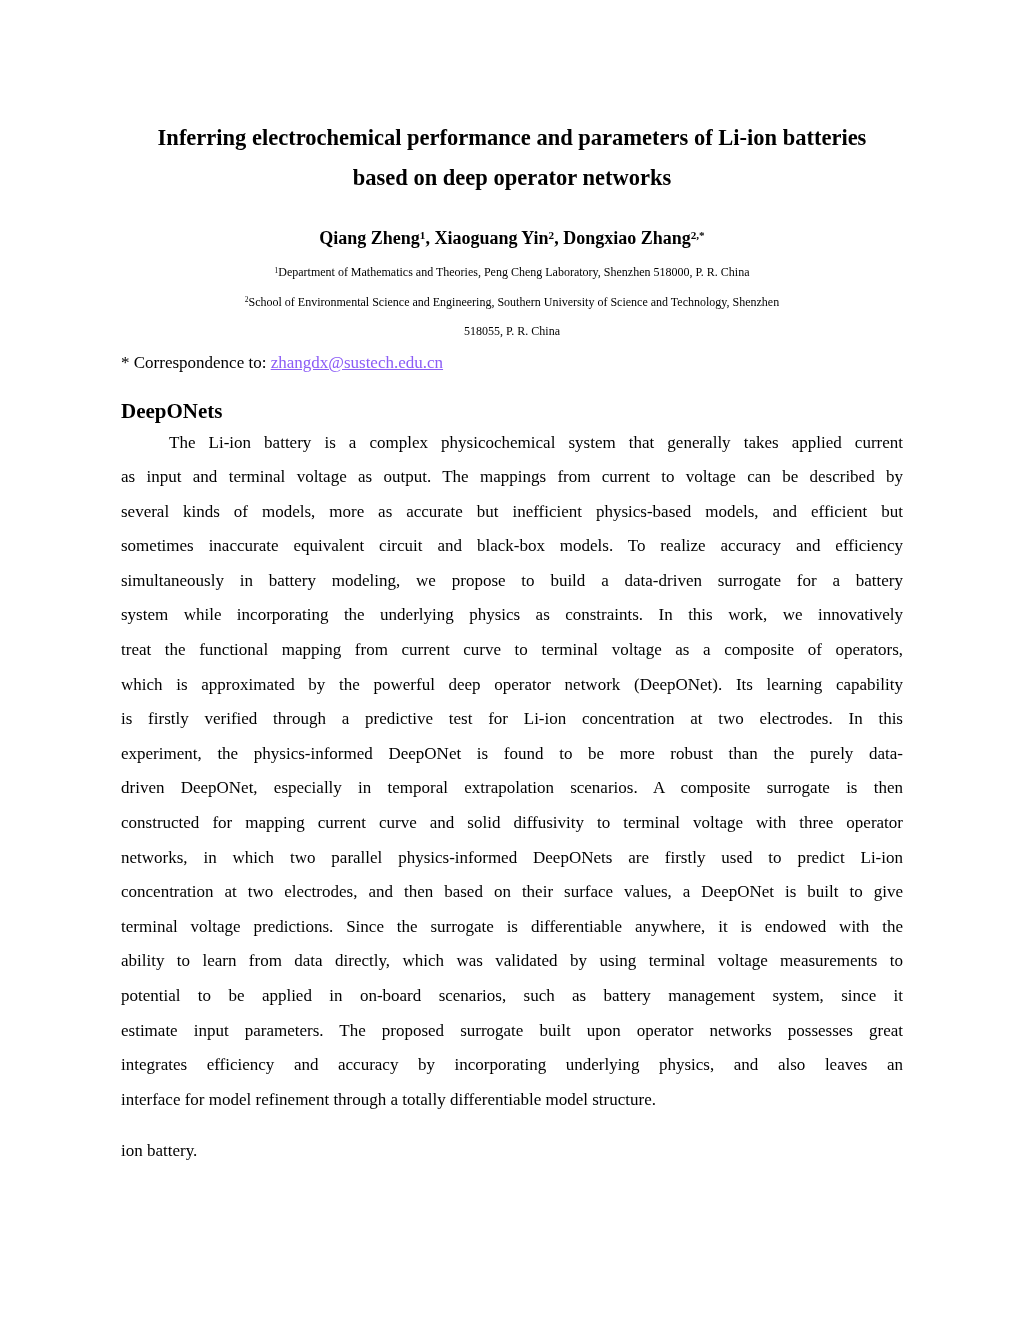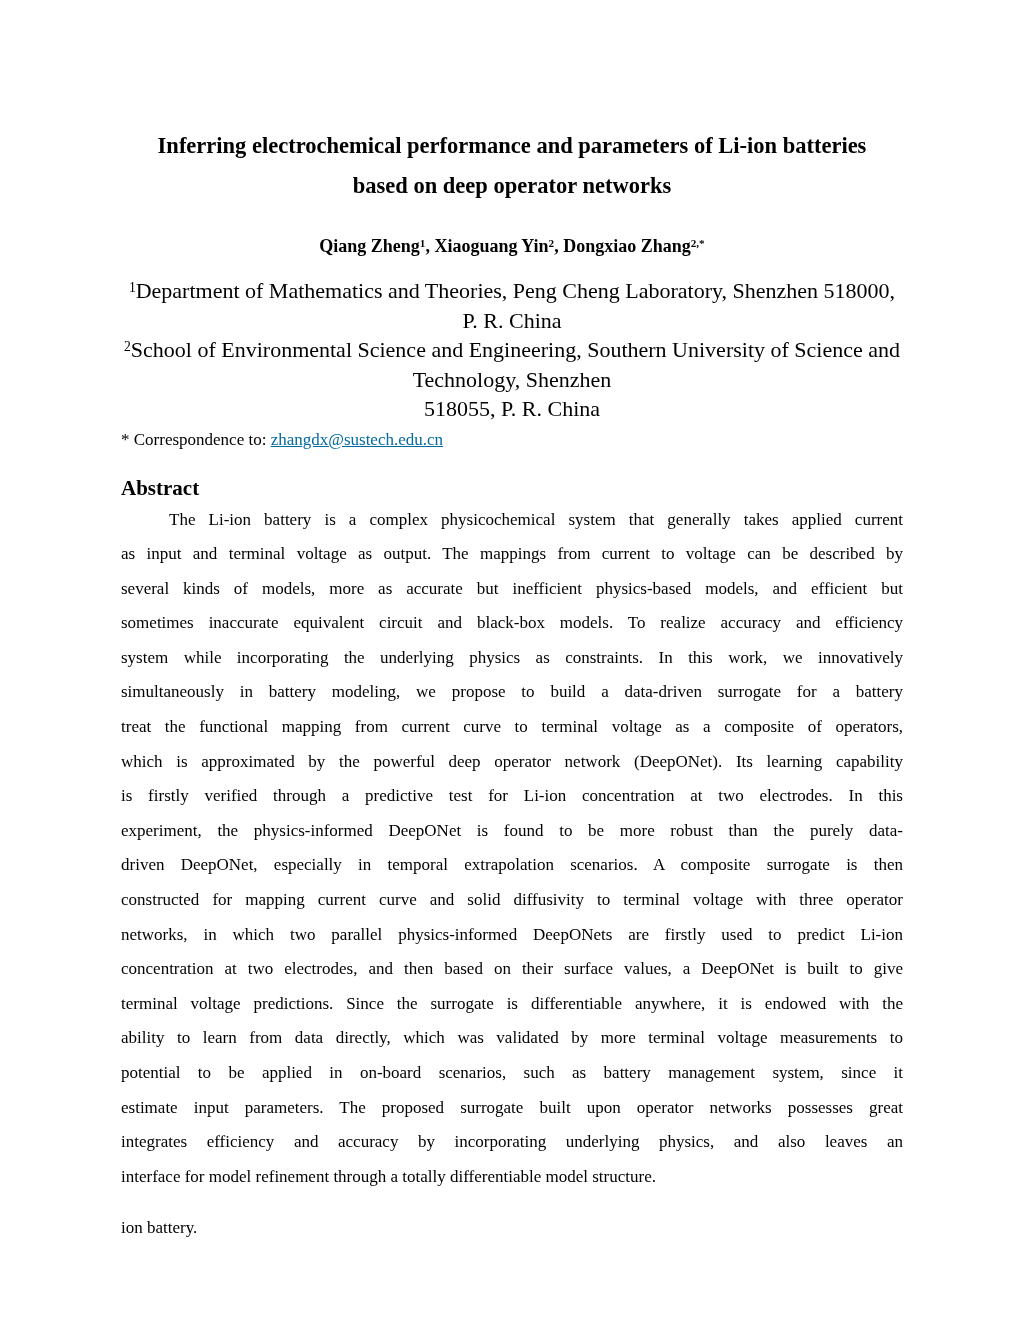--- a/index.html
+++ b/index.html
@@ -5,61 +5,61 @@
   html, body {
     margin: 0;
     padding: 0;
     background: #ffffff;
   }
   .page {
     position: relative;
     width: 1024px;
     height: 1325px;
     box-sizing: border-box;
-    padding: 16px 121px;
+    padding: 8px 121px;
     background: #ffffff;
     color: #000000;
     font-family: "Liberation Serif", serif;
     overflow: hidden;
   }
   .title {
     margin: 110px 0 0 0;
     font-size: 22.5px;
     font-weight: bold;
     line-height: 40px;
     text-align: center;
   }
   .authors {
     margin-top: 26px;
     font-size: 18px;
     font-weight: bold;
     line-height: 28px;
     text-align: center;
   }
   .affil-block {
-    margin-top: 16px;
-    font-size: 22px;
+    margin-top: 6px;
+    font-size: 12px;
     line-height: 29.5px;
     text-align: center;
   }
   sup {
     font-size: 0.62em;
     line-height: 0;
     vertical-align: baseline;
     position: relative;
     top: -0.45em;
   }
   .correspondence {
     margin-top: 4px;
     font-size: 17px;
     line-height: 24px;
     text-align: left;
   }
   .email-link {
-    color: #0369a1;
+    color: #8b5cf6;
     text-decoration: underline;
     cursor: pointer;
   }
   .abstract-heading {
     margin: 21px 0 0 0;
     font-size: 21px;
     font-weight: bold;
     line-height: 30px;
   }
   .abstract-body {
@@ -114,39 +114,39 @@
   <div class="affil-block">
     <div><sup>1</sup><span>Department of Mathematics and Theories, Peng Cheng Laboratory, Shenzhen 518000, P. R. China</span></div>
     <div><sup>2</sup><span>School of Environmental Science and Engineering, Southern University of Science and Technology, Shenzhen</span></div>
     <div>518055, P. R. China</div>
   </div>
 
   <div class="correspondence">
     <span>*</span><span> Correspondence to: </span><a class="email-link">zhangdx@sustech.edu.cn</a>
   </div>
 
-  <h2 class="abstract-heading">Abstract</h2>
+  <h2 class="abstract-heading">DeepONets</h2>
 
   <div class="abstract-body">
       <div class="abs-line first">The Li-ion battery is a complex physicochemical system that generally takes applied current</div>
       <div class="abs-line">as input and terminal voltage as output. The mappings from current to voltage can be described by</div>
       <div class="abs-line">several kinds of models, more as accurate but inefficient physics-based models, and efficient but</div>
       <div class="abs-line">sometimes inaccurate equivalent circuit and black-box models. To realize accuracy and efficiency</div>
+      <div class="abs-line">simultaneously in battery modeling, we propose to build a data-driven surrogate for a battery</div>
       <div class="abs-line">system while incorporating the underlying physics as constraints. In this work, we innovatively</div>
-      <div class="abs-line">simultaneously in battery modeling, we propose to build a data-driven surrogate for a battery</div>
       <div class="abs-line">treat the functional mapping from current curve to terminal voltage as a composite of operators,</div>
       <div class="abs-line">which is approximated by the powerful deep operator network (DeepONet). Its learning capability</div>
       <div class="abs-line">is firstly verified through a predictive test for Li-ion concentration at two electrodes. In this</div>
       <div class="abs-line">experiment, the physics-informed DeepONet is found to be more robust than the purely data-</div>
       <div class="abs-line">driven DeepONet, especially in temporal extrapolation scenarios. A composite surrogate is then</div>
       <div class="abs-line">constructed for mapping current curve and solid diffusivity to terminal voltage with three operator</div>
       <div class="abs-line">networks, in which two parallel physics-informed DeepONets are firstly used to predict Li-ion</div>
       <div class="abs-line">concentration at two electrodes, and then based on their surface values, a DeepONet is built to give</div>
       <div class="abs-line">terminal voltage predictions. Since the surrogate is differentiable anywhere, it is endowed with the</div>
-      <div class="abs-line">ability to learn from data directly, which was validated by more terminal voltage measurements to</div>
+      <div class="abs-line">ability to learn from data directly, which was validated by using terminal voltage measurements to</div>
       <div class="abs-line">potential to be applied in on-board scenarios, such as battery management system, since it</div>
       <div class="abs-line">estimate input parameters. The proposed surrogate built upon operator networks possesses great</div>
       <div class="abs-line">integrates efficiency and accuracy by incorporating underlying physics, and also leaves an</div>
       <div class="abs-line last">interface for model refinement through a totally differentiable model structure.</div>
     </div>
 
   <div class="keywords">
     <div class="kw-line">ion battery.</div>
   </div>
 

